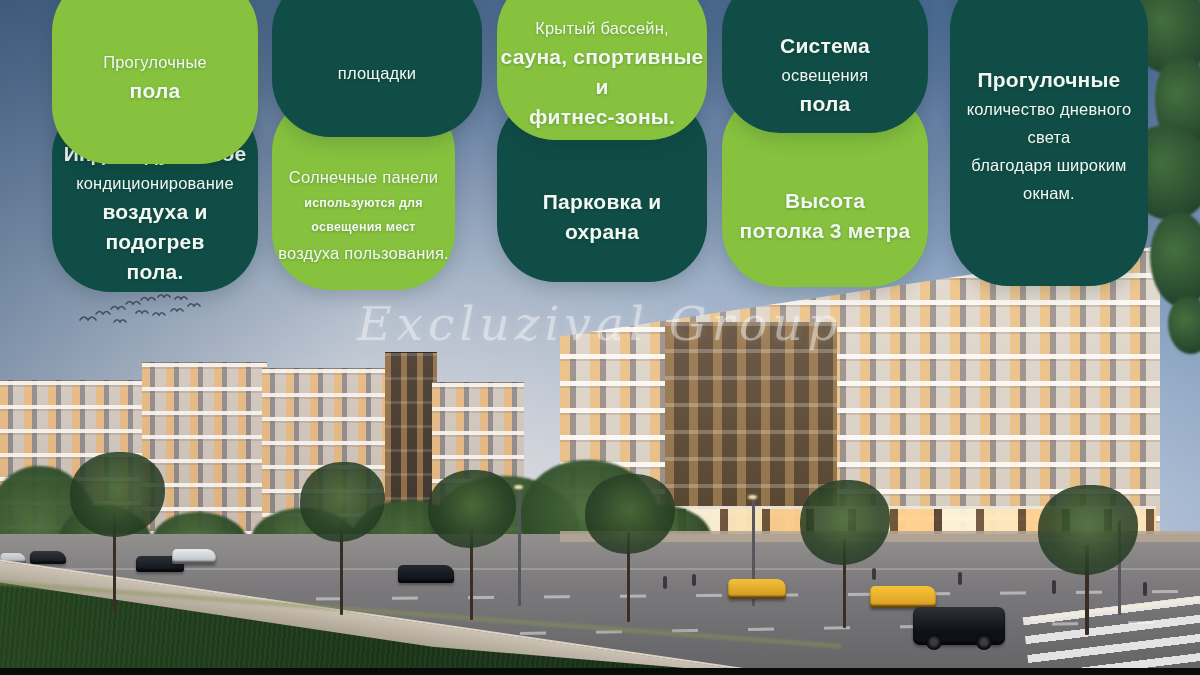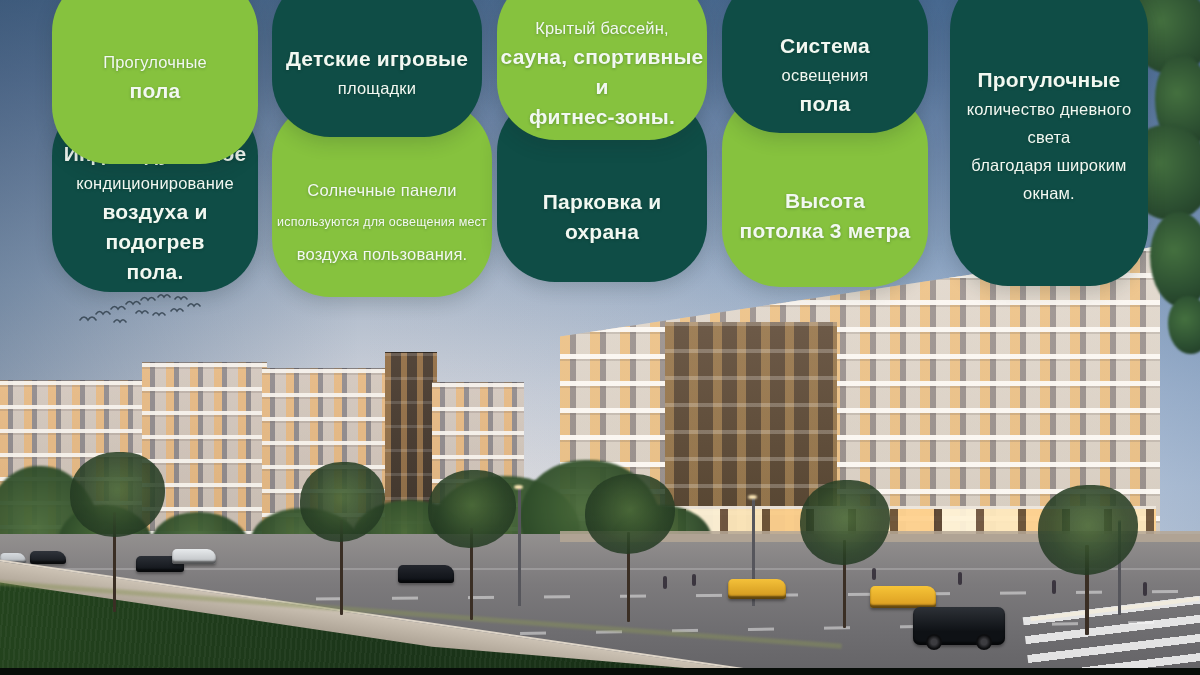--- a/index.html
+++ b/index.html
@@ -88,21 +88,21 @@
   
   .watermark{position:absolute;left:0;top:296px;width:1200px;text-align:center;
     font-family:"DejaVu Serif",serif;font-style:italic;font-size:47px;letter-spacing:5px;
     color:rgba(255,255,255,.42);text-shadow:0 0 8px rgba(255,255,255,.18);}
   
   .card{position:absolute;border-radius:58px;display:flex;flex-direction:column;justify-content:center;
     align-items:center;text-align:center;box-shadow:0 6px 18px rgba(20,40,40,.18);}
   .card.light{background:#86c23e;}
   .card.dark{background:#0f4d46;}
   .ln{display:block;color:#f2f8f1;text-shadow:0 1px 3px rgba(10,40,30,.28);letter-spacing:.2px;}
-  .ln.sm{font-size:12.5px;line-height:16px;font-weight:400;}
+  .ln.sm{font-size:12.5px;line-height:24px;font-weight:700;}
   .ln.md{font-size:16.5px;line-height:28px;font-weight:400;}
   .ln.lg{font-size:21px;line-height:30px;font-weight:700;}
   .birds{position:absolute;left:78px;top:284px;opacity:.85;}
 </style>
 </head>
 <body>
 
 <div class="stage">
 
   <div class="sky"></div>
@@ -200,41 +200,41 @@
   <div class="trunk" style="left:1085px;top:545px;width:4px;height:90px;"></div>
   <div class="canopy" style="left:1038px;top:485px;width:100px;height:90px;"></div>
 
   <div class="blob pine" style="left:1128px;top:-14px;width:82px;height:88px;"></div>
   <div class="blob pine" style="left:1155px;top:55px;width:55px;height:95px;"></div>
   <div class="blob pine" style="left:1095px;top:60px;width:45px;height:55px;"></div>
   <div class="blob pine" style="left:1125px;top:125px;width:85px;height:95px;"></div>
   <div class="blob pine" style="left:1150px;top:212px;width:60px;height:95px;"></div>
   <div class="blob pine" style="left:1168px;top:296px;width:42px;height:58px;"></div>
 
+  <div class="watermark">Excluzival Group</div>
 
   <div class="bottom-strip"></div>
 
   <div class="card dark" style="left:52px;top:98px;width:206px;height:194px;padding-top:36px;box-sizing:border-box;z-index:10;">
     <span class="ln lg">Индивидуальное</span>
     <span class="ln md">кондиционирование</span>
     <span class="ln lg">воздуха и подогрев</span>
     <span class="ln lg">пола.</span>
   </div>
   <div class="card light" style="left:52px;top:-26px;width:206px;height:190px;padding-top:16px;box-sizing:border-box;z-index:11;">
     <span class="ln md">Прогулочные</span>
     <span class="ln lg">пола</span>
   </div>
 
-  <div class="card light" style="left:272px;top:101px;width:220px;height:196px;padding-top:46px;box-sizing:border-box;z-index:10;gap:10px;">
+  <div class="card light" style="left:272px;top:94px;width:183px;height:196px;padding-top:46px;box-sizing:border-box;z-index:10;">
     <span class="ln md">Солнечные панели</span>
     <span class="ln sm">используются для освещения мест</span>
     <span class="ln md">воздуха пользования.</span>
   </div>
   <div class="card dark" style="left:272px;top:-26px;width:210px;height:163px;padding-top:34px;box-sizing:border-box;z-index:11;">
-    <span class="ln lg">Детские игровые</span>
     <span class="ln md">площадки</span>
   </div>
 
   <div class="card dark" style="left:497px;top:94px;width:210px;height:188px;padding-top:58px;box-sizing:border-box;z-index:10;justify-content:center;">
     <span class="ln lg">Парковка и</span>
     <span class="ln lg">охрана</span>
   </div>
   <div class="card light" style="left:497px;top:-26px;width:210px;height:166px;padding-top:32px;box-sizing:border-box;z-index:11;">
     <span class="ln md">Крытый бассейн,</span>
     <span class="ln lg">сауна, спортивные и</span>

